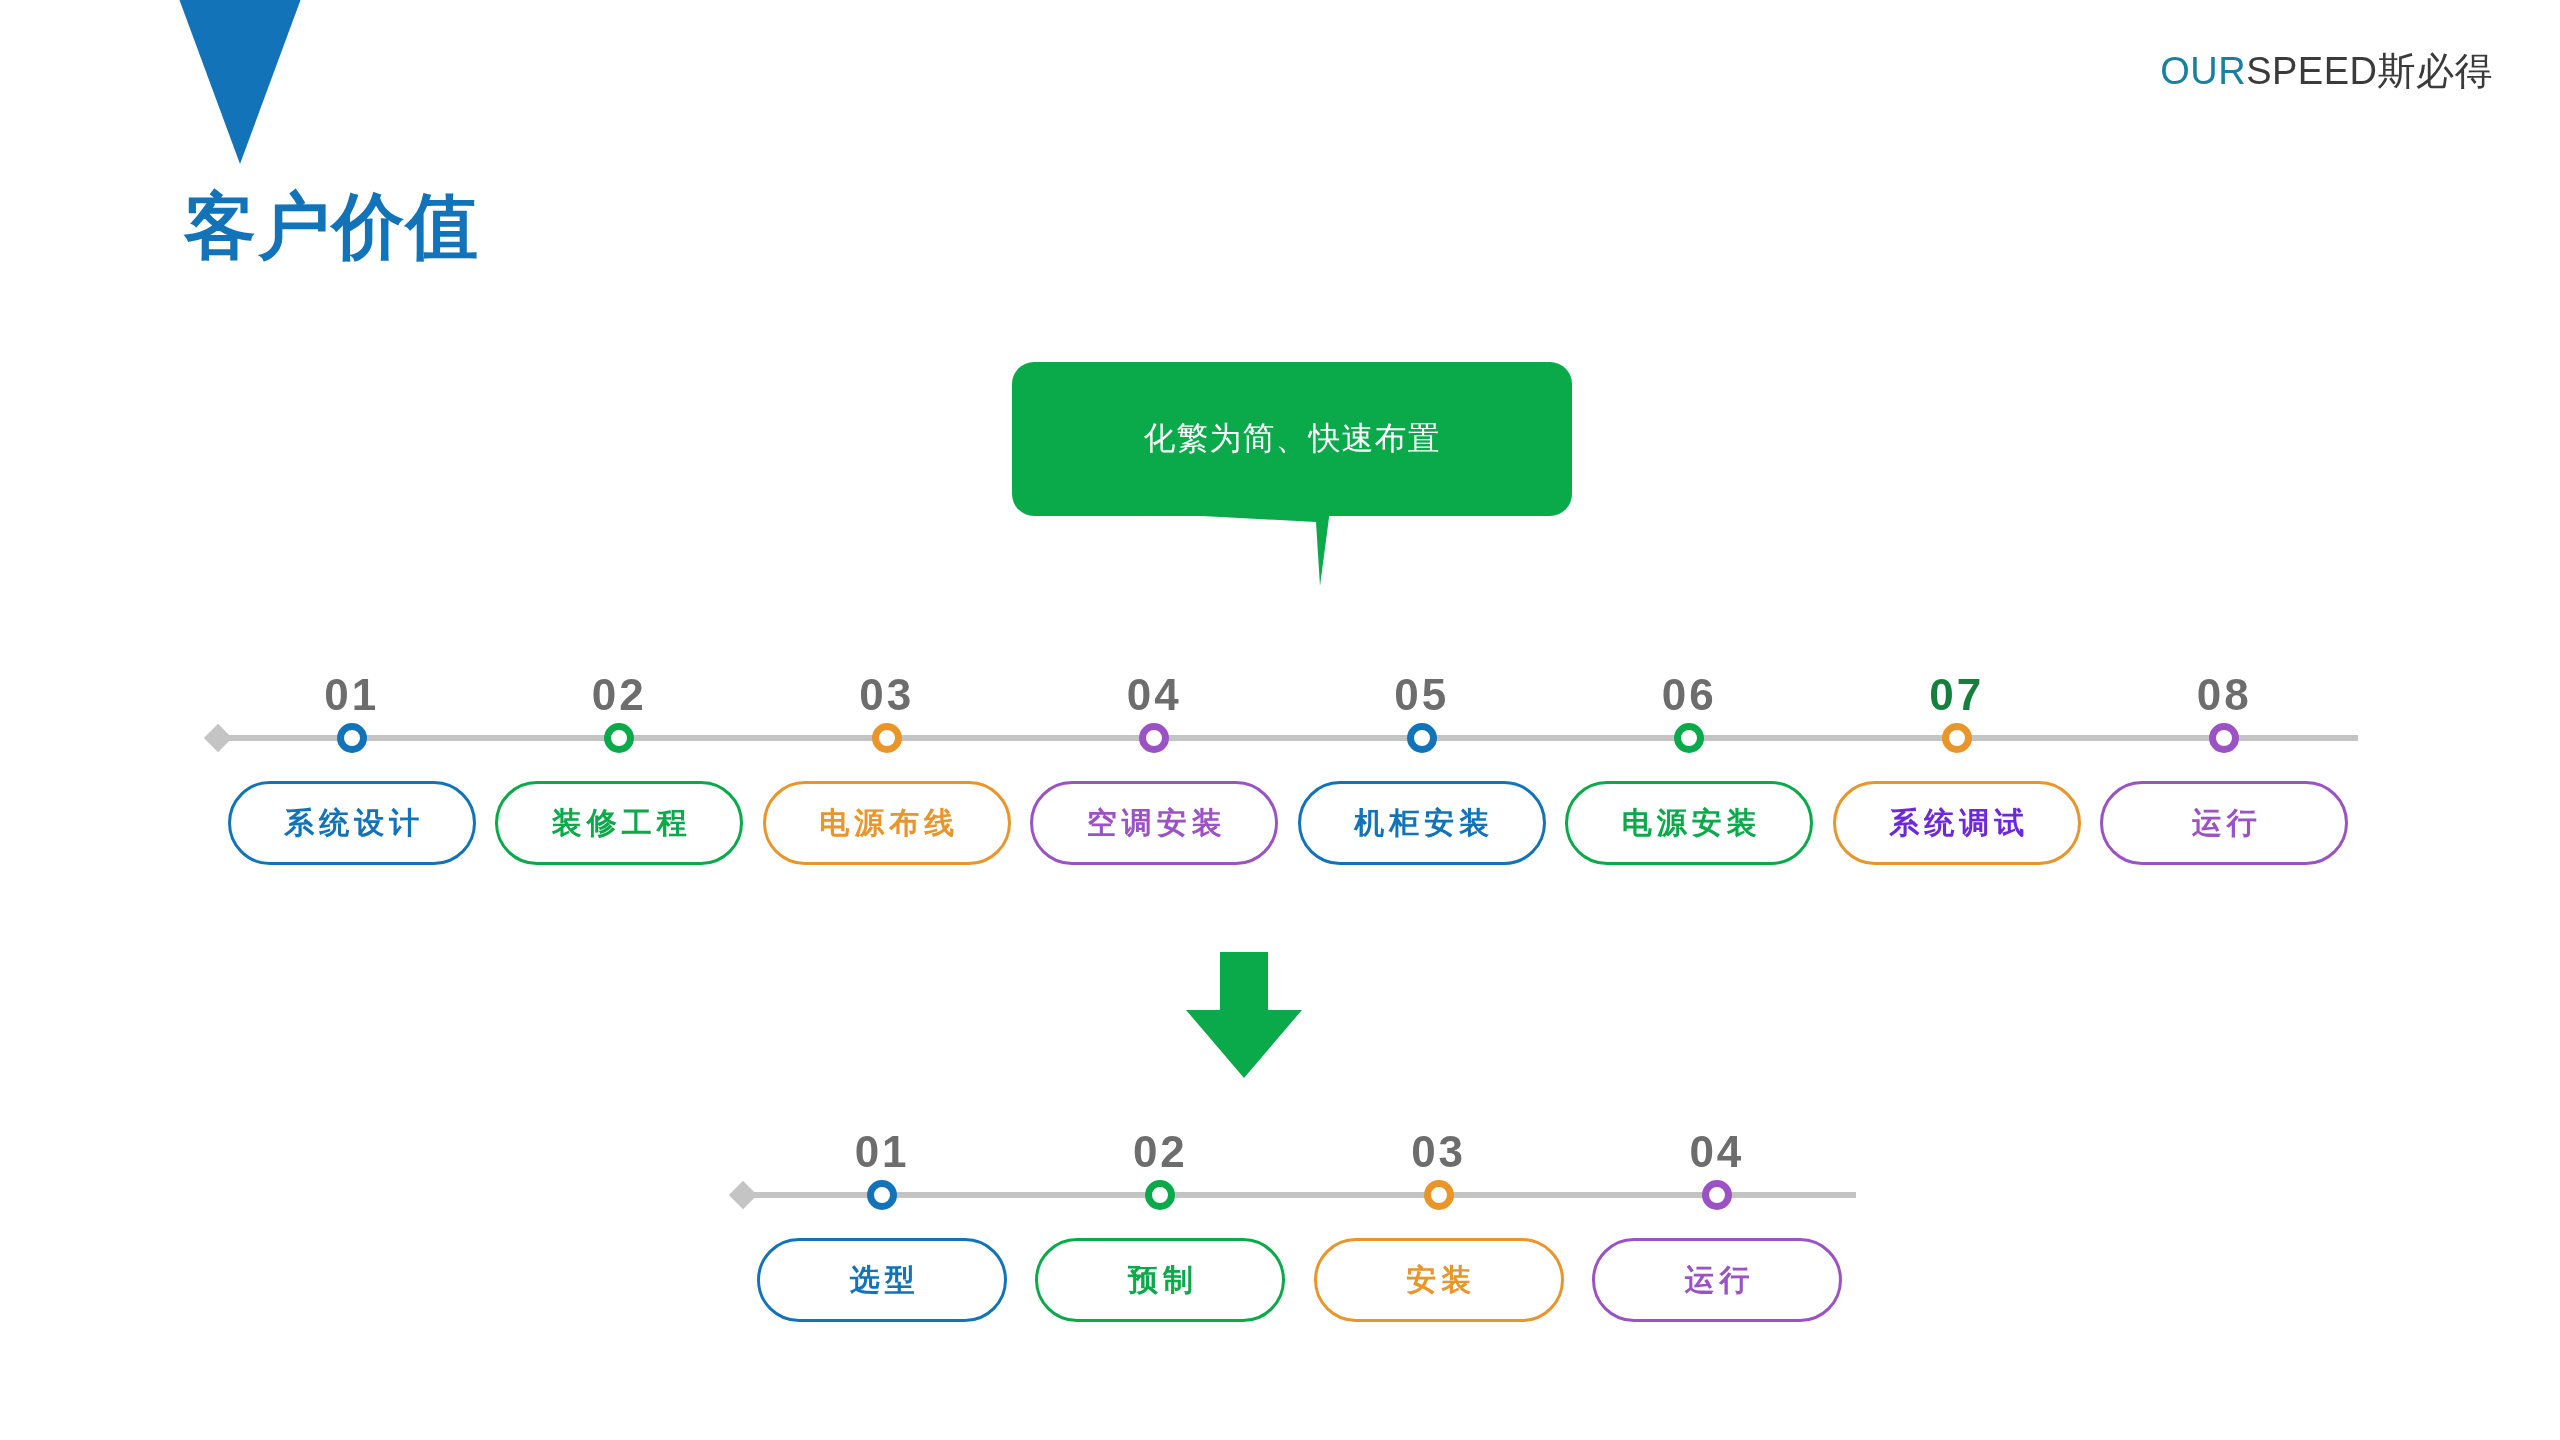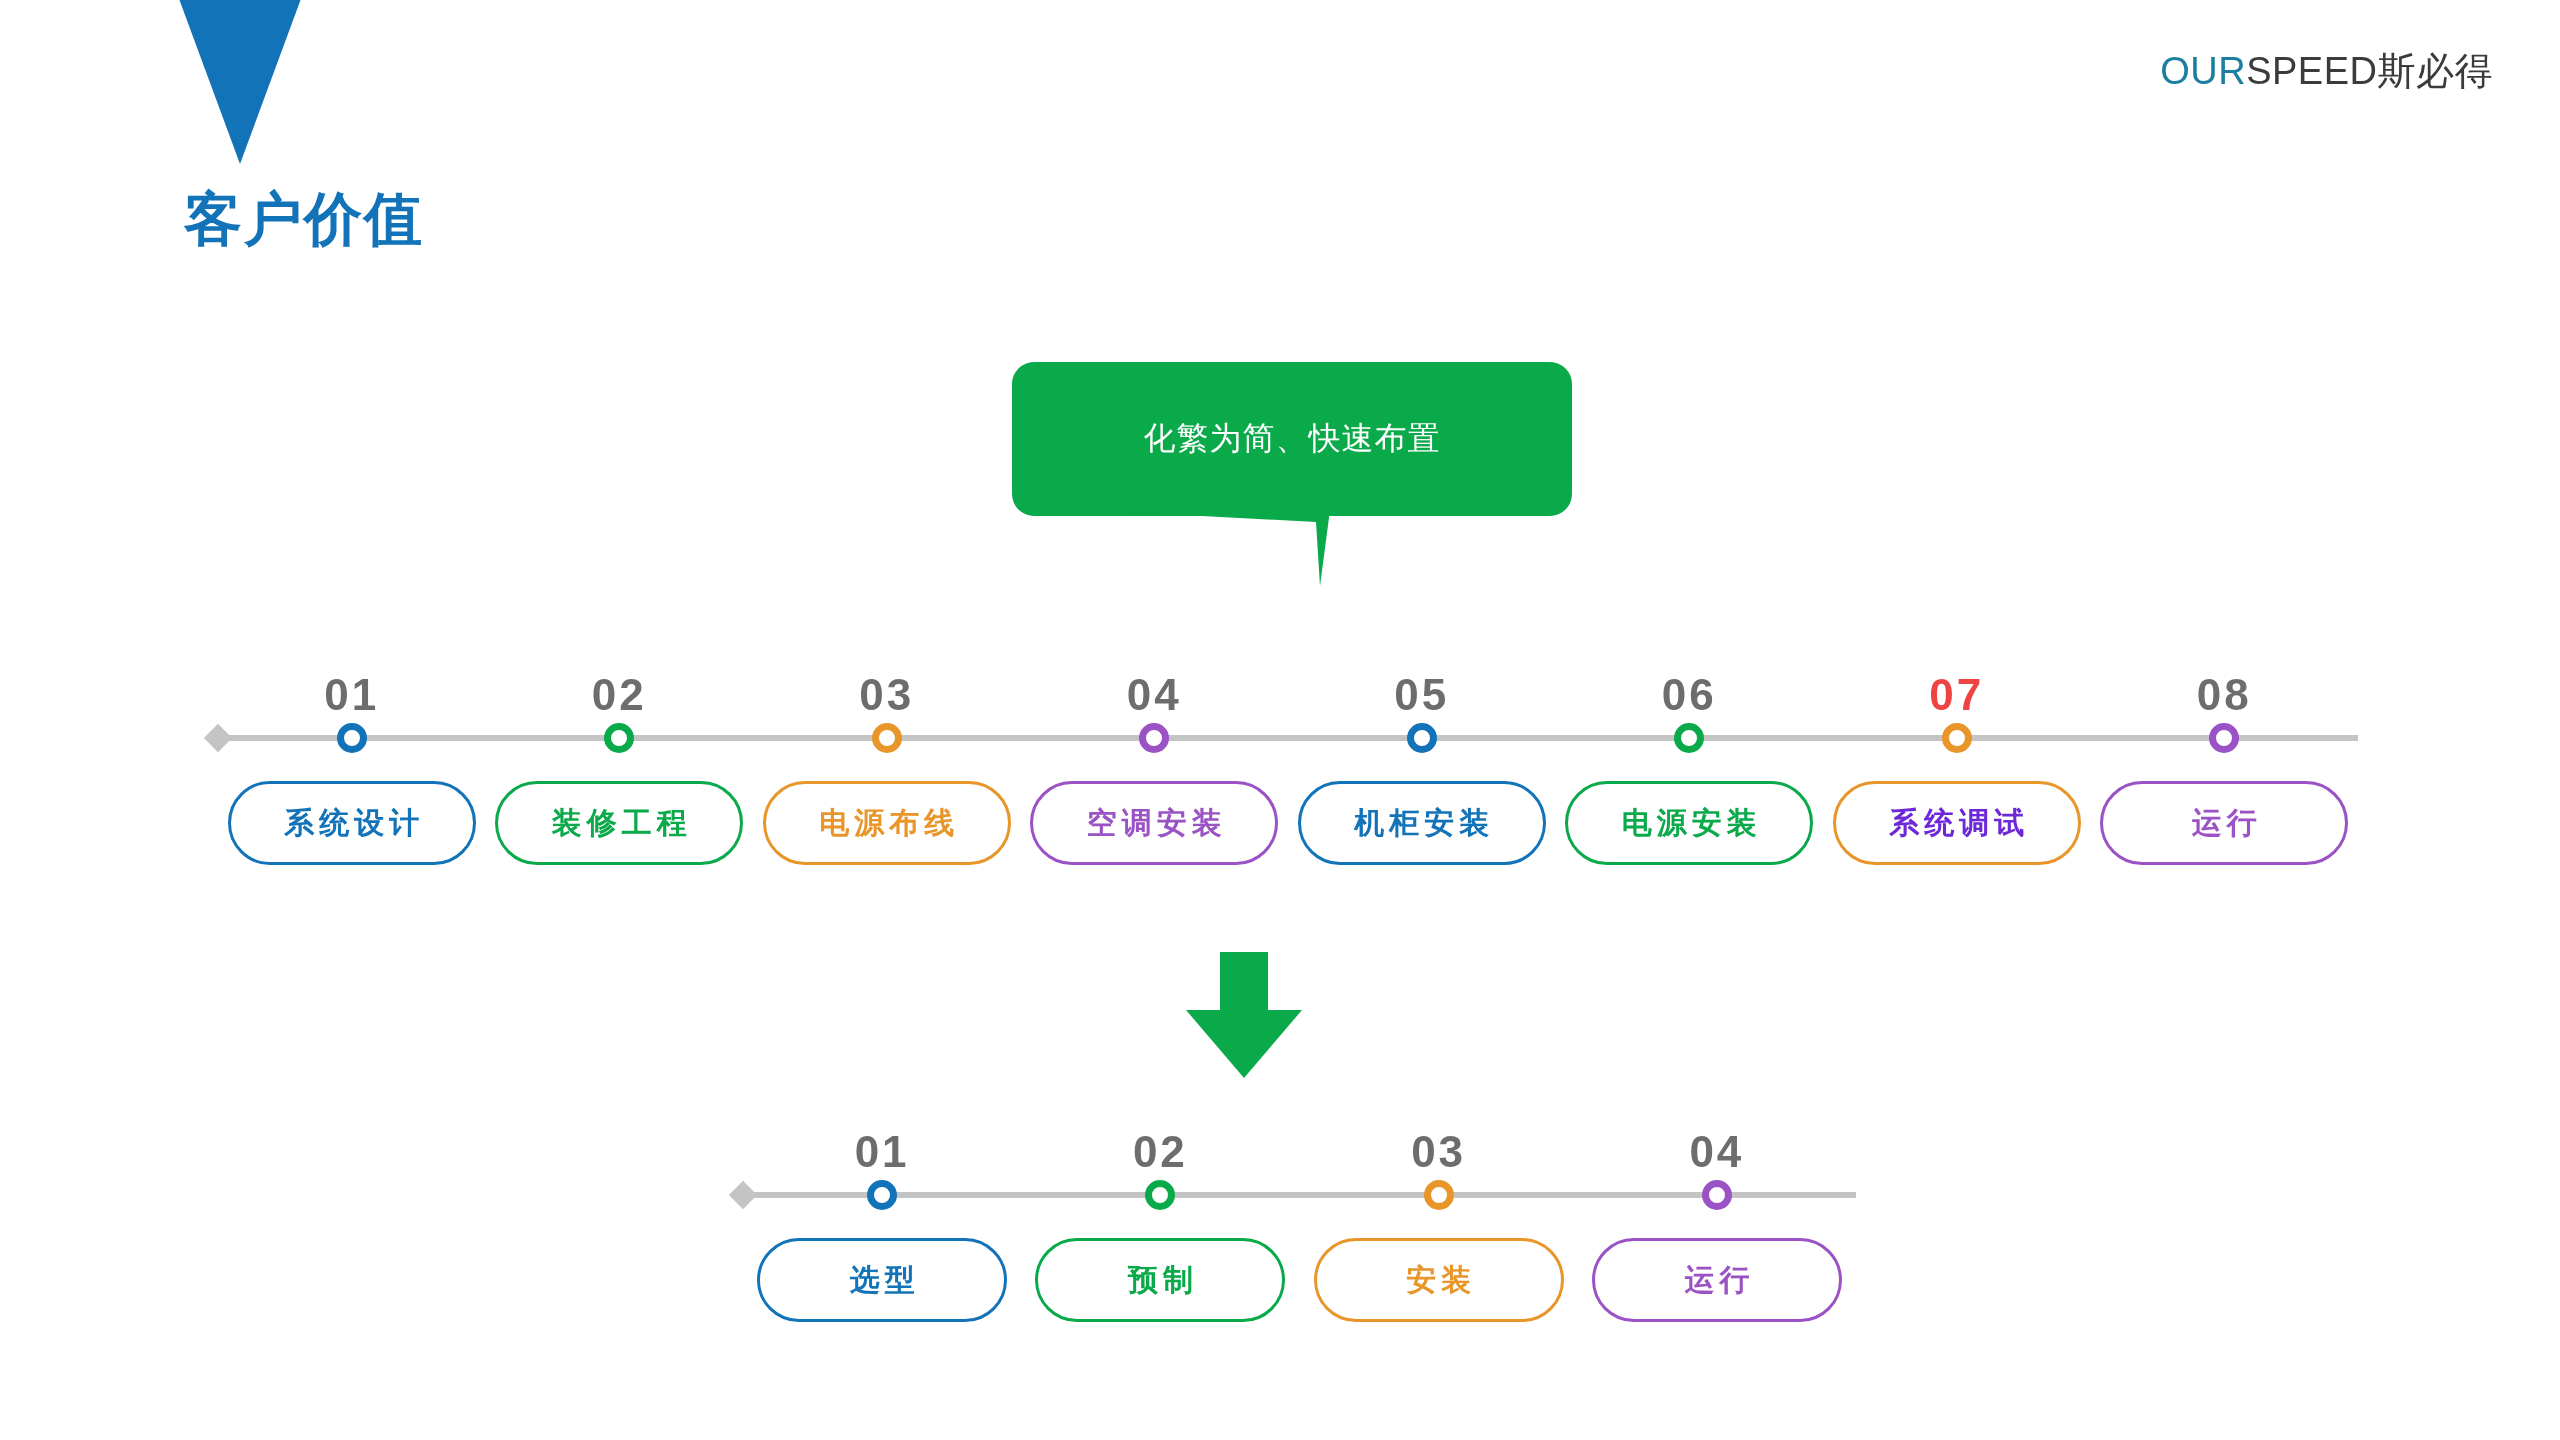--- a/index.html
+++ b/index.html
@@ -40,21 +40,21 @@
     height: 0;
     border-left: 62px solid transparent;
     border-right: 62px solid transparent;
     border-top: 168px solid #1273b8;
   }
 
   #page-title {
     position: absolute;
     left: 184px;
     top: 190px;
-    font-size: 58px;
+    font-size: 72px;
     font-weight: bold;
     color: #1273b8;
     letter-spacing: 2px;
     line-height: 1;
     white-space: nowrap;
   }
 
   
   #callout {
     position: absolute;
@@ -214,21 +214,21 @@
         <div class="tl-num" style="color: rgb(109, 109, 109);">05</div>
         <div class="tl-dot" style="border-color: rgb(18, 115, 184);"></div>
         <div class="tl-pill" style="border-color: rgb(18, 115, 184); color: rgb(18, 115, 184); width: 248px;">机柜安装</div>
       </div>
       <div class="tl-node" style="left: 1471.25px;">
         <div class="tl-num" style="color: rgb(109, 109, 109);">06</div>
         <div class="tl-dot" style="border-color: rgb(10, 169, 74);"></div>
         <div class="tl-pill" style="border-color: rgb(10, 169, 74); color: rgb(10, 169, 74); width: 248px;">电源安装</div>
       </div>
       <div class="tl-node" style="left: 1738.75px;">
-        <div class="tl-num" style="color: #ef4444;">07</div>
+        <div class="tl-num" style="color: #15803d;">07</div>
         <div class="tl-dot" style="border-color: rgb(232, 149, 42);"></div>
         <div class="tl-pill" style="border-color: rgb(232, 149, 42); color: #6d28d9; width: 248px;">系统调试</div>
       </div>
       <div class="tl-node" style="left: 2006.25px;">
         <div class="tl-num" style="color: rgb(109, 109, 109);">08</div>
         <div class="tl-dot" style="border-color: rgb(154, 82, 196);"></div>
         <div class="tl-pill" style="border-color: rgb(154, 82, 196); color: rgb(154, 82, 196); width: 248px;">运行</div>
       </div>
     </div>
 

